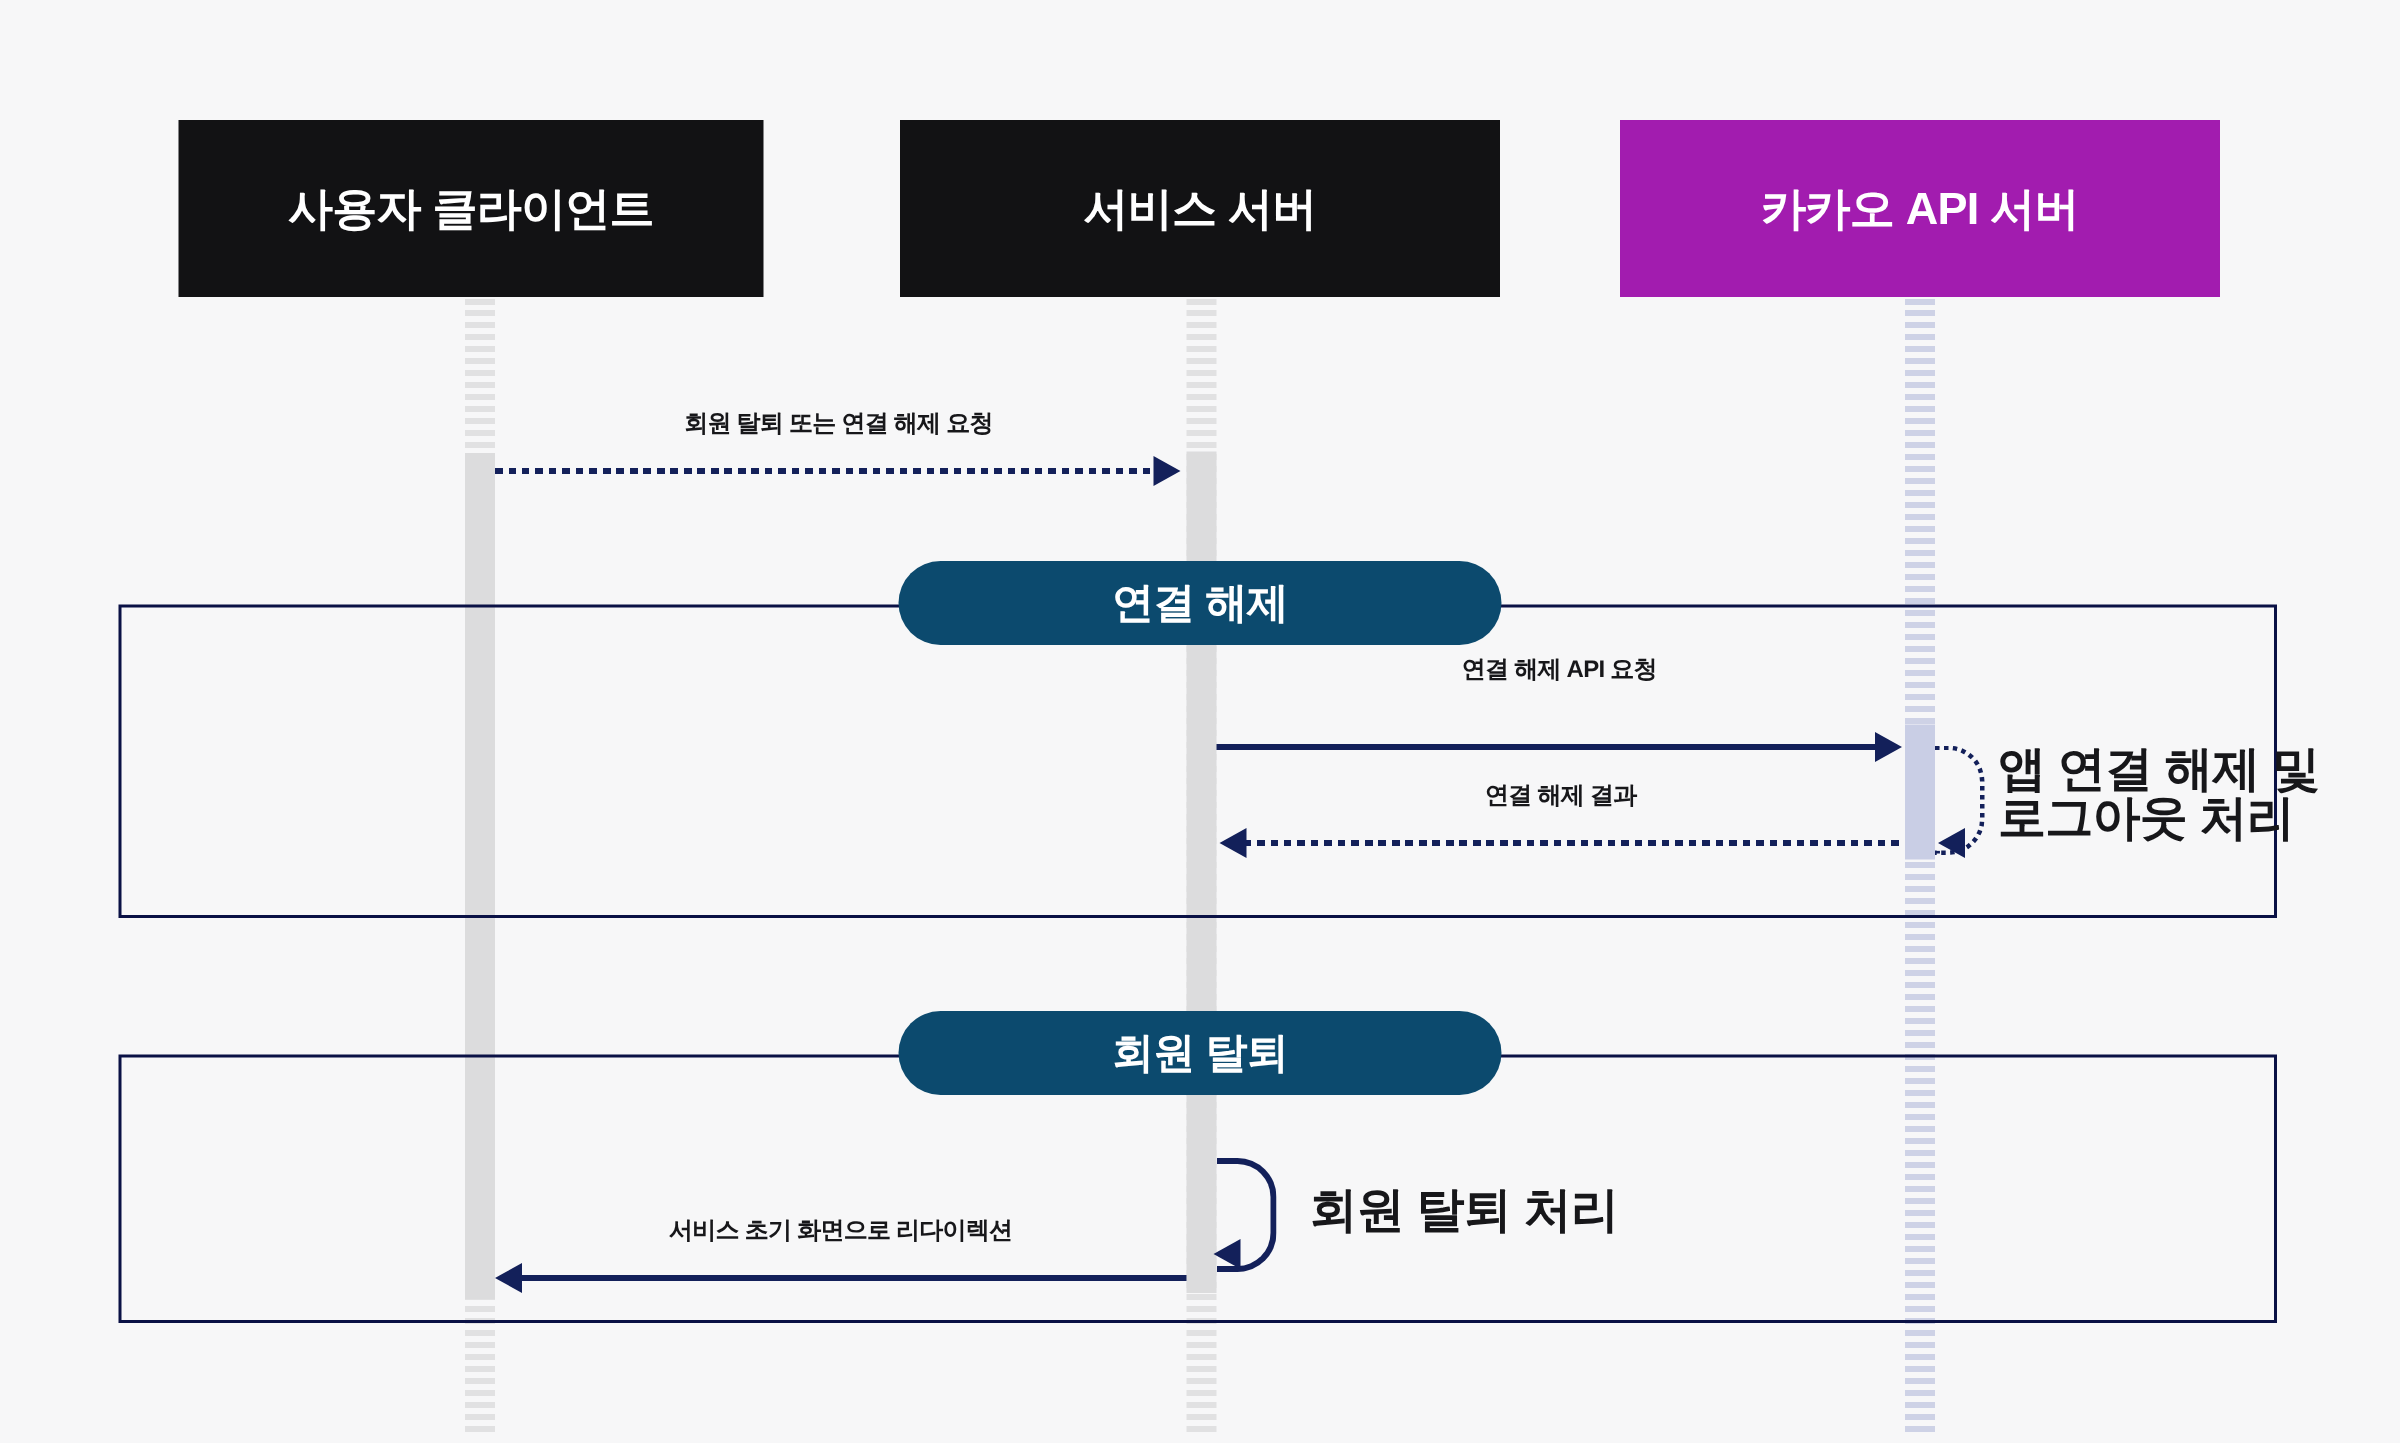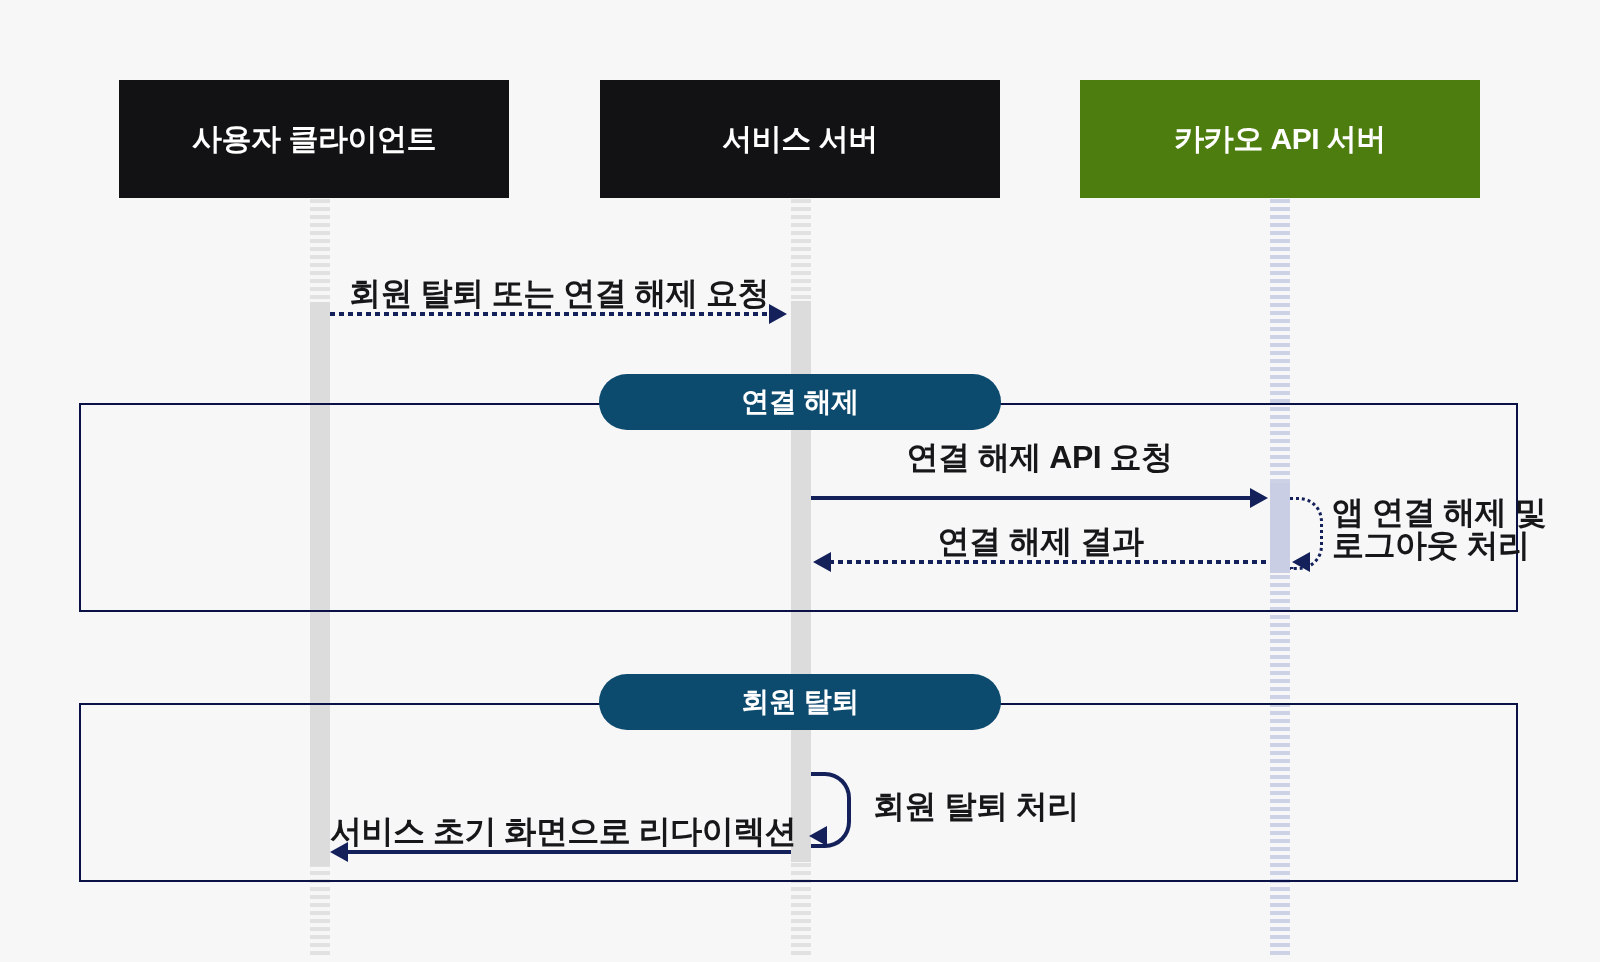--- a/index.html
+++ b/index.html
@@ -11,21 +11,21 @@
   }
   .canvas{position:relative;width:1600px;height:676px;}
 
   
   .actor{
     position:absolute;top:80px;height:118px;
     display:flex;align-items:center;justify-content:center;
     color:#ffffff;font-size:30px;font-weight:700;letter-spacing:-0.5px;
   }
   .actor.black{background:#121214;}
-  .actor.navy{background:#4d7c0f;}
+  .actor.navy{background:#a21caf;}
   .actor1{left:119px;width:390px;}
   .actor2{left:600px;width:400px;}
   .actor3{left:1080px;width:400px;}
 
   
   .lifeline{
     position:absolute;width:20px;top:199px;height:759px;
     background-image:repeating-linear-gradient(180deg,#e1e1e2 0 4px,transparent 4px 8px);
   }
   .lifeline.peri{background-image:repeating-linear-gradient(180deg,#ced2e6 0 4px,transparent 4px 8px);}
@@ -49,21 +49,21 @@
     position:absolute;left:599px;width:402px;height:56px;
     background:#0c4a6e;border-radius:30px;
     display:flex;align-items:center;justify-content:center;
     color:#ffffff;font-size:28px;font-weight:700;letter-spacing:-0.5px;
   }
   .pill1{top:374px;}
   .pill2{top:674px;}
 
   
   .msg-label{
-    position:absolute;font-size:32px;font-weight:600;color:#17171a;
+    position:absolute;font-size:16px;font-weight:600;color:#17171a;
     text-align:center;letter-spacing:-0.5px;white-space:nowrap;
   }
 
   
   .line-solid{position:absolute;height:4px;background:#13205a;}
   .line-dotted{
     position:absolute;height:4px;
     background-image:repeating-linear-gradient(90deg,#13205a 0 5px,transparent 5px 9px);
   }
 

